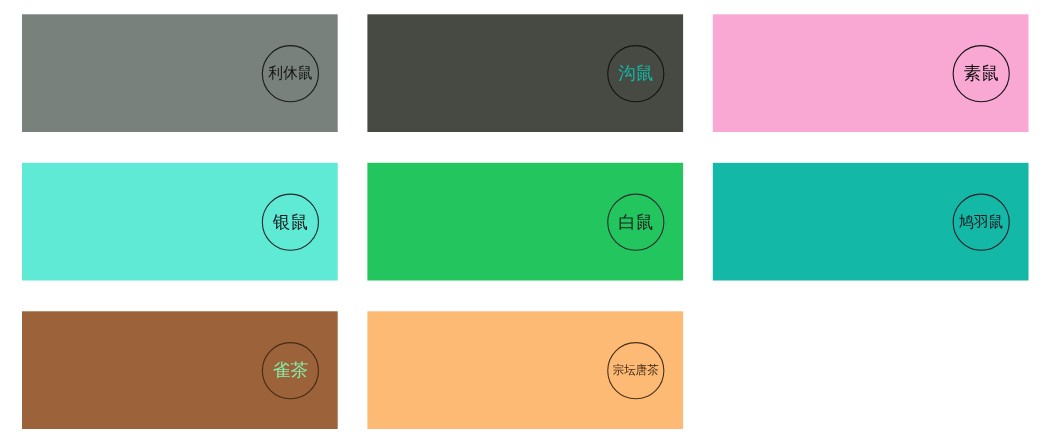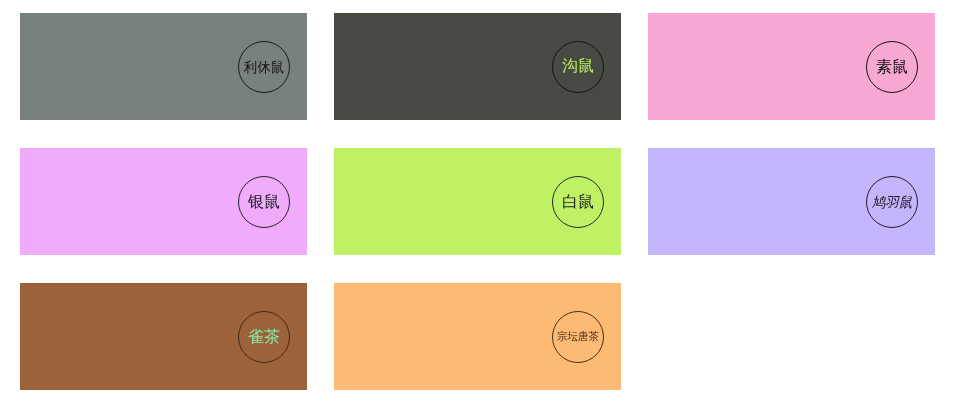--- a/index.html
+++ b/index.html
@@ -68,39 +68,39 @@
 <body style="background: rgb(255, 255, 255);">
 
 <div class="palette-grid">
     <div class="swatch" style="background: rgb(120, 129, 123);">
       <div class="swatch-badge len3" style="border-color: rgb(27, 27, 27);">
         <span class="swatch-label" style="color: rgb(20, 20, 20);">利休鼠</span>
       </div>
     </div>
     <div class="swatch" style="background: rgb(71, 74, 66);">
       <div class="swatch-badge" style="border-color: rgb(20, 20, 20);">
-        <span class="swatch-label" style="color: #bef264; font-family: Liberation Mono, monospace;">沟鼠</span>
+        <span class="swatch-label" style="color: #14b8a6;">沟鼠</span>
       </div>
     </div>
     <div class="swatch" style="background: #f9a8d4;">
       <div class="swatch-badge" style="border-color: rgb(20, 20, 20);">
         <span class="swatch-label" style="color: rgb(14, 14, 14);">素鼠</span>
       </div>
     </div>
-    <div class="swatch" style="background: #f0abfc;">
+    <div class="swatch" style="background: #5eead4;">
       <div class="swatch-badge" style="border-color: rgb(36, 38, 43);">
         <span class="swatch-label" style="color: rgb(26, 28, 32);">银鼠</span>
       </div>
     </div>
-    <div class="swatch" style="background: #bef264;">
+    <div class="swatch" style="background: #22c55e;">
       <div class="swatch-badge" style="border-color: rgb(42, 43, 43);">
         <span class="swatch-label" style="color: rgb(29, 30, 30);">白鼠</span>
       </div>
     </div>
-    <div class="swatch" style="background: #c4b5fd; font-style: italic;">
+    <div class="swatch" style="background: #14b8a6;">
       <div class="swatch-badge len3" style="border-color: rgb(36, 29, 40);">
         <span class="swatch-label" style="color: rgb(26, 21, 29);">鸠羽鼠</span>
       </div>
     </div>
     <div class="swatch" style="background: rgb(156, 98, 57);">
       <div class="swatch-badge" style="border-color: rgb(67, 42, 22);">
         <span class="swatch-label" style="color: #86efac;">雀茶</span>
       </div>
     </div>
     <div class="swatch" style="background: #fdba74;">

